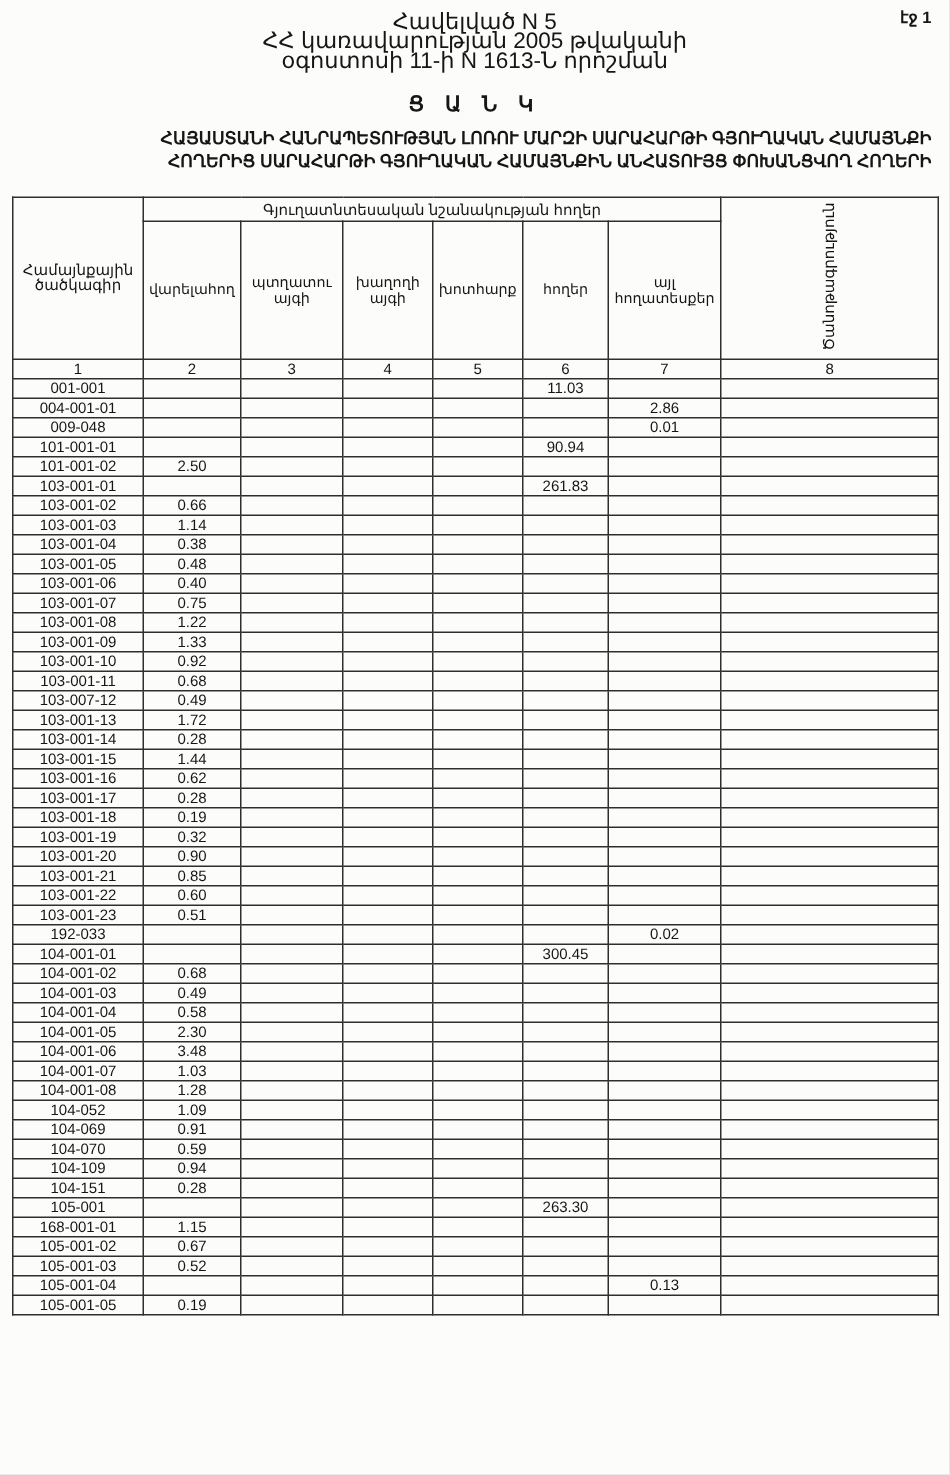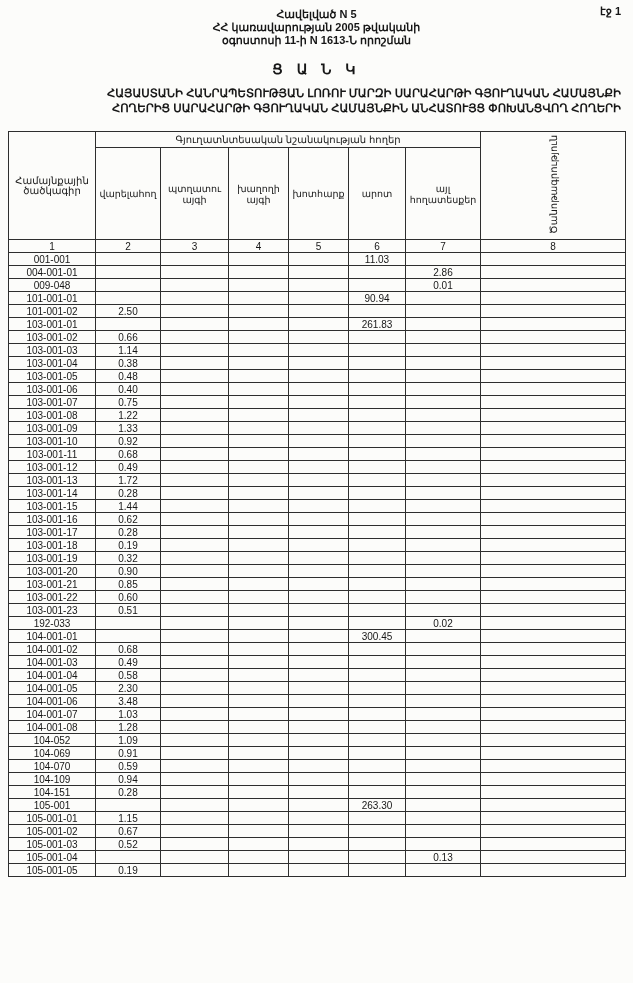--- a/index.html
+++ b/index.html
@@ -8,22 +8,22 @@
     width:633px; height:983px;
     background:#fcfcfa; color:#161616;
     font-family:"Liberation Sans", sans-serif;
     position:relative; padding:6px 8px; overflow:hidden;
   }
   .page-num {
     position:absolute; top:5px; right:12px;
     font-size:11px; font-weight:bold;
   }
   .appendix {
-    text-align:center; font-weight:bold;
-    font-size:11px; line-height:13px; margin-top:2px;
+    text-align:center; font-weight:normal;
+    font-size:15px; line-height:13px; margin-top:2px;
   }
   .list-title {
     text-align:center; font-weight:bold;
     font-size:14px; letter-spacing:5px; margin-top:14px;
   }
   .doc-title {
     text-align:right; font-weight:bold;
     font-size:11.5px; line-height:15px; margin-top:9px;
     padding:0 4px;
   }
@@ -85,21 +85,21 @@
         <th colspan="6">Գյուղատնտեսական նշանակության հողեր</th>
         <th rowspan="2">
           <span class="vertical">Ծանոթագրություն</span>
         </th>
       </tr>
       <tr class="names">
         <th>վարելահող</th>
         <th>պտղատու այգի</th>
         <th>խաղողի այգի</th>
         <th>խոտհարք</th>
-        <th>արոտ</th>
+        <th>հողեր</th>
         <th>այլ հողատեսքեր</th>
       </tr>
       <tr class="nums">
         <th>1</th>
         <th>2</th>
         <th>3</th>
         <th>4</th>
         <th>5</th>
         <th>6</th>
         <th>7</th>
@@ -261,21 +261,21 @@
           <td>103-001-11</td>
           <td>0.68</td>
           <td></td>
           <td></td>
           <td></td>
           <td></td>
           <td></td>
           <td></td>
         </tr>
         <tr>
-          <td>103-001-12</td>
+          <td>103-007-12</td>
           <td>0.49</td>
           <td></td>
           <td></td>
           <td></td>
           <td></td>
           <td></td>
           <td></td>
         </tr>
         <tr>
           <td>103-001-13</td>
@@ -531,21 +531,21 @@
           <td>105-001</td>
           <td></td>
           <td></td>
           <td></td>
           <td></td>
           <td>263.30</td>
           <td></td>
           <td></td>
         </tr>
         <tr>
-          <td>105-001-01</td>
+          <td>168-001-01</td>
           <td>1.15</td>
           <td></td>
           <td></td>
           <td></td>
           <td></td>
           <td></td>
           <td></td>
         </tr>
         <tr>
           <td>105-001-02</td>

